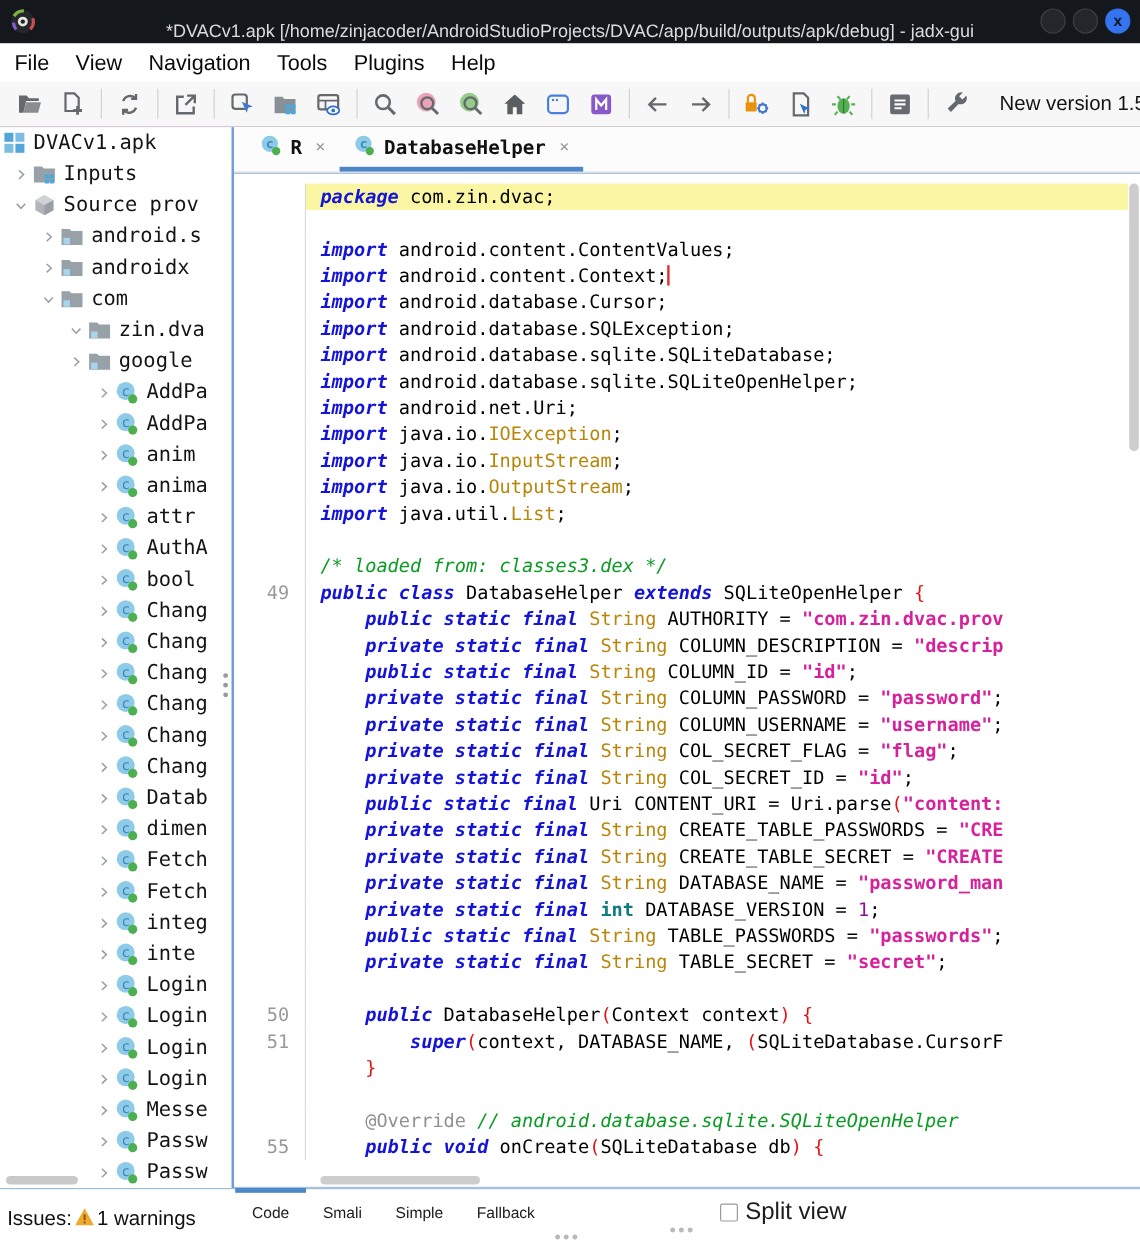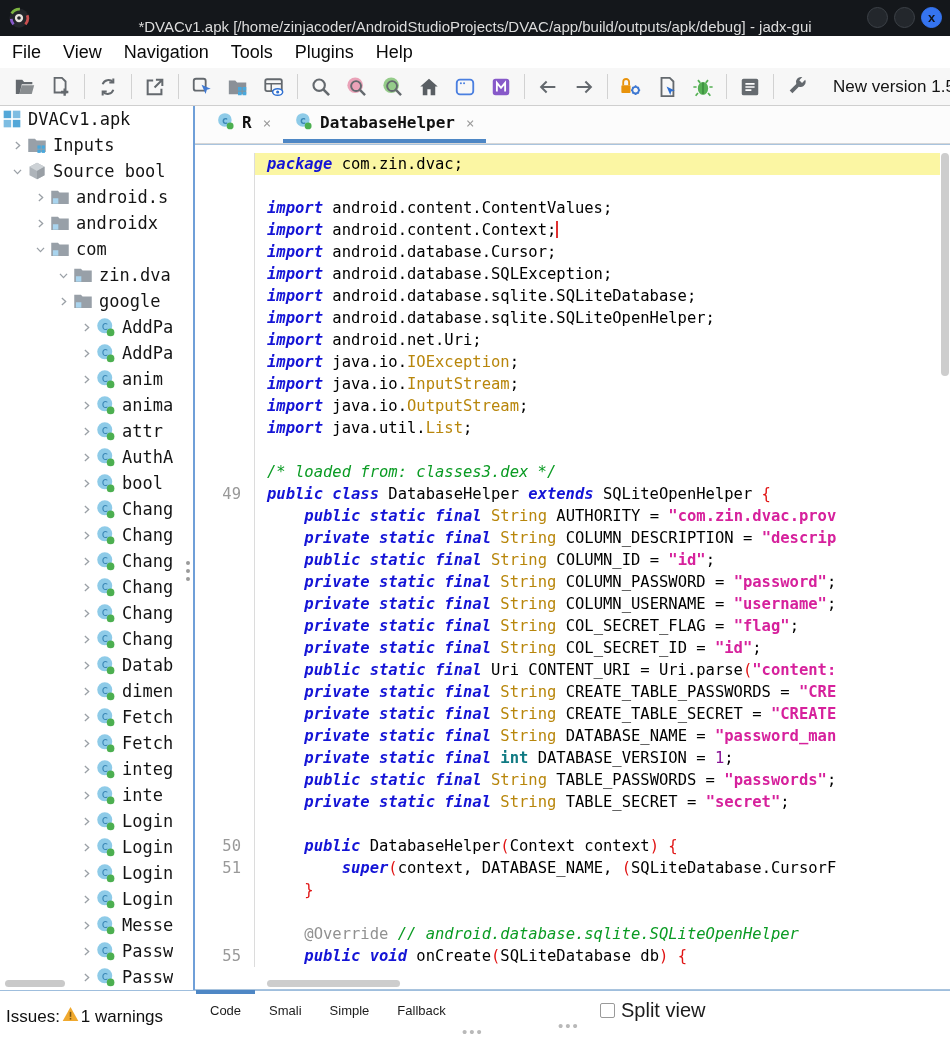--- a/index.html
+++ b/index.html
@@ -79,21 +79,21 @@
   .seg-n { color:#871094; }
   .seg-a { color:#919191; }
   .caret { display:inline-block; width:2px; height:17px; background:#e03030; vertical-align:-3px; }
   .ed-vscroll { position:absolute; right:1px; top:8px; width:8px; height:223px; background:#cdcdcd; border-radius:4px; }
   .ed-hscroll { position:absolute; left:72px; bottom:2px; width:133px; height:7px; background:#cdcdcd; border-radius:4px; }
 
   
   .bottombar { position:absolute; left:0; right:0; bottom:0; height:52px; background:#fff;
     border-top:1px solid #9fbedd; }
   .issues { position:absolute; left:6px; top:15px; font-size:17px; color:#101010;
-    display:flex; align-items:center; gap:2px; }
+    display:flex; gap:2px; }
   .warn-icon svg { width:17px; height:16px; }
   .btabs { position:absolute; left:196px; top:0; height:38px; display:flex; }
   .btab { position:relative; padding:0 14px; display:flex; align-items:center;
     font-size:13px; color:#1c1c1c; }
   .btab .bbar { position:absolute; left:0; top:-1px; width:100%; height:4px; background:transparent; }
   .btab.active .bbar { background:#4e87c5; }
   .splitview { position:absolute; left:600px; top:8px; display:flex; align-items:center; gap:6px; }
   .cbox { width:15px; height:15px; background:#fff; border:1px solid #9a9a9a; border-radius:2px; }
   .splitview span { font-size:20px; color:#1c1c1c; }
   .dots { position:absolute; color:#b9b9b9; font-size:15px; letter-spacing:2px; }
@@ -317,21 +317,21 @@
               <path d="M5.5 9l6.5 7 6.5-7" fill="none" stroke="#9aa0a6" stroke-width="2.4"></path>
             </svg>
           </span>
           <span class="ticon">
             <svg viewBox="0 0 24 24">
               <path d="M12 2l9 5v10l-9 5-9-5V7z" fill="#aeb4ba"></path>
               <path d="M12 2l9 5-9 5-9-5z" fill="#cdd2d6"></path>
               <path d="M12 12v10l9-5V7z" fill="#999fa5"></path>
             </svg>
           </span>
-          <span class="tlabel">Source bool</span>
+          <span class="tlabel">Source prov</span>
         </div>
         <div class="trow" style="padding-left: 31px;">
           <span class="chev">
             <svg viewBox="0 0 24 24">
               <path d="M9 5.5l7 6.5-7 6.5" fill="none" stroke="#9aa0a6" stroke-width="2.4"></path>
             </svg>
           </span>
           <span class="ticon">
             <svg viewBox="0 0 24 24">
               <path d="M1.5 4.5h8l2 2h11v14h-21z" fill="#98a0a8"></path>

